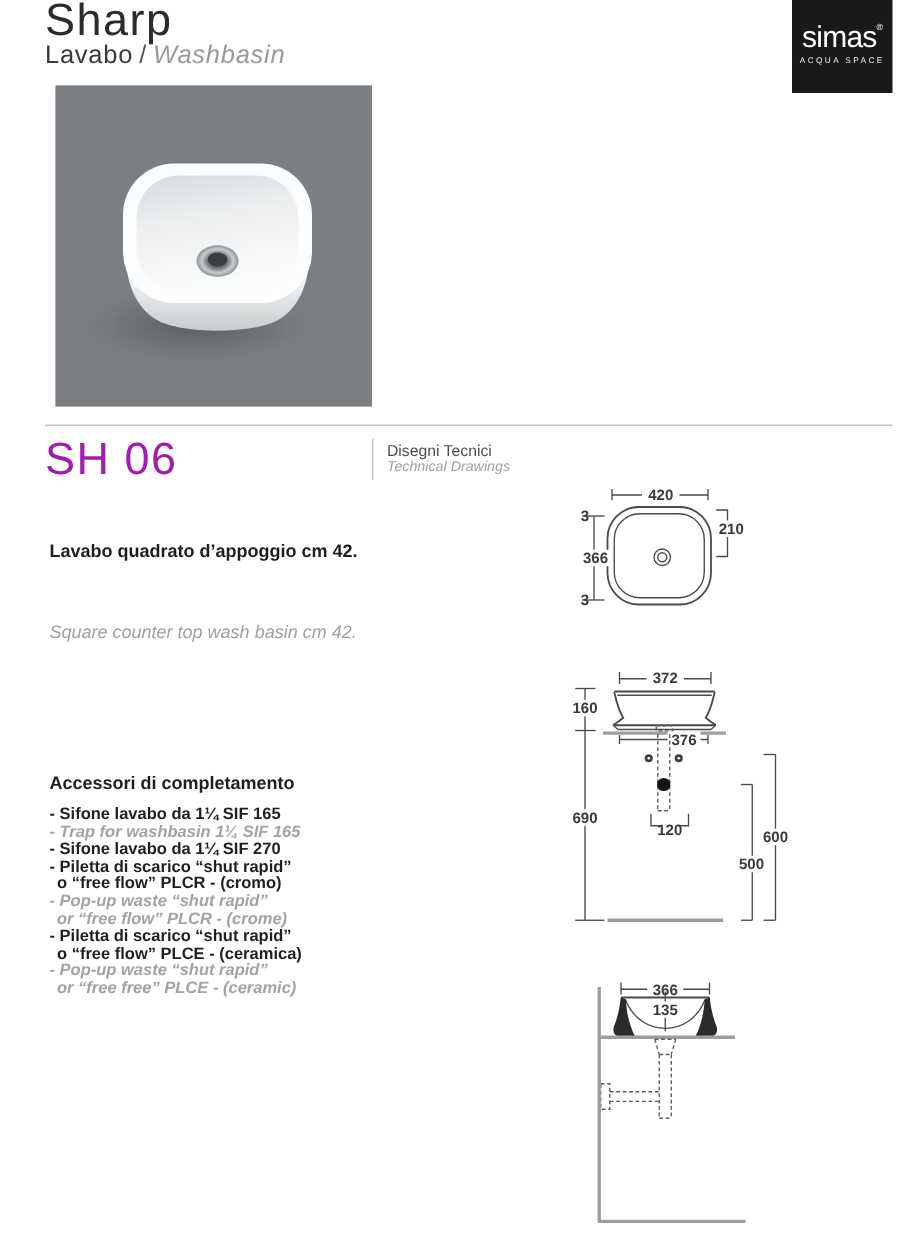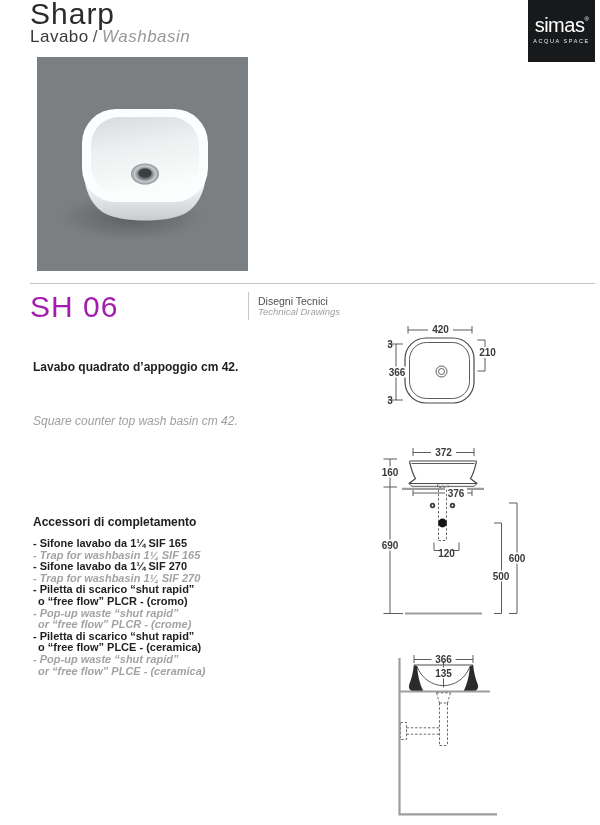--- a/index.html
+++ b/index.html
@@ -113,29 +113,28 @@
 
   <div class="abs desc-it">Lavabo quadrato d’appoggio cm 42.</div>
   <div class="abs desc-en">Square counter top wash basin cm 42.</div>
 
   <div class="abs acc">
     <div class="acc-title">Accessori di completamento</div>
     <div class="acc-list">
       <div class="acc-line">- Sifone lavabo da 1¼ SIF 165</div>
       <div class="acc-line italic">- Trap for washbasin 1¼ SIF 165</div>
       <div class="acc-line">- Sifone lavabo da 1¼ SIF 270</div>
-      <div class="acc-line italic">- Trap for washbasin 1¼ SIF 270</div>
       <div class="acc-line">- Piletta di scarico “shut rapid”</div>
       <div class="acc-line indent">o “free flow” PLCR - (cromo)</div>
       <div class="acc-line italic">- Pop-up waste “shut rapid”</div>
       <div class="acc-line italic indent">or “free flow” PLCR - (crome)</div>
       <div class="acc-line">- Piletta di scarico “shut rapid”</div>
       <div class="acc-line indent">o “free flow” PLCE - (ceramica)</div>
       <div class="acc-line italic">- Pop-up waste “shut rapid”</div>
-      <div class="acc-line italic indent">or “free flow” PLCE - (ceramica)</div>
+      <div class="acc-line italic indent">or “free free” PLCE - (ceramic)</div>
     </div>
   </div>
 
   <svg class="abs tech" width="270" height="510" viewBox="330 315 270 510">
 
     <g>
       <line class="dim" x1="408" y1="326" x2="408" y2="333.5"></line>
       <line class="dim" x1="472" y1="326" x2="472" y2="333.5"></line>
       <line class="dim" x1="408" y1="330" x2="472" y2="330"></line>
       <rect class="wbg" x="428" y="324" width="25" height="11"></rect>

